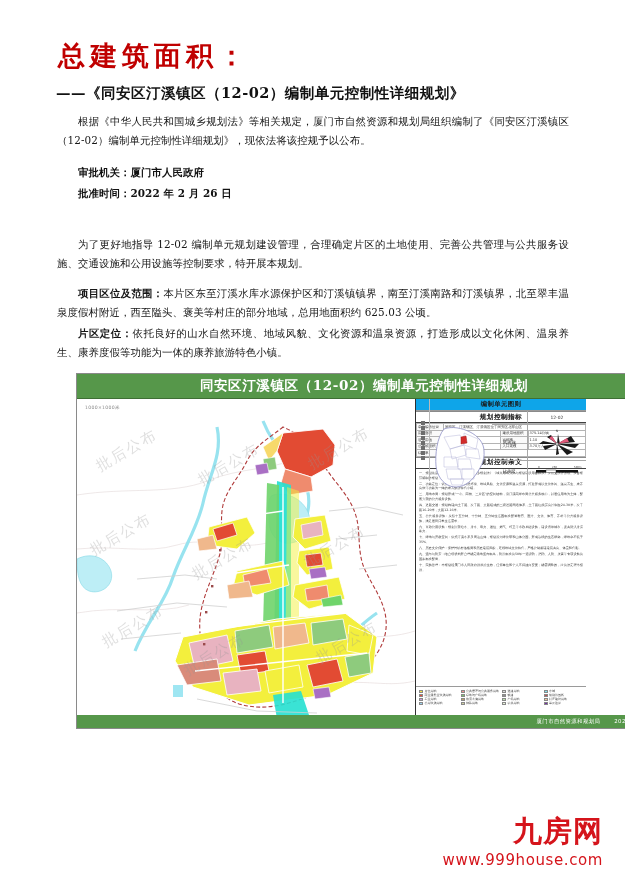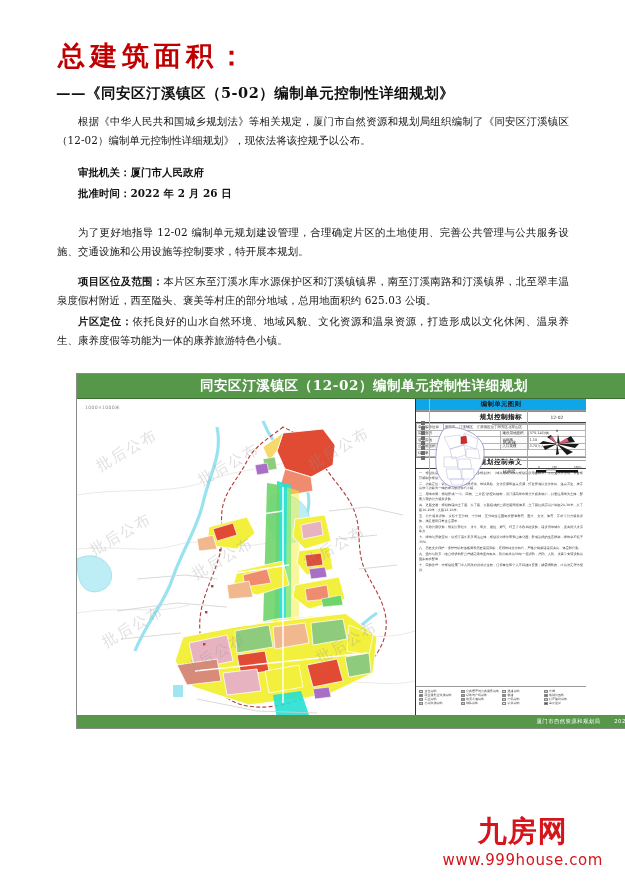--- a/index.html
+++ b/index.html
@@ -41,21 +41,21 @@
     font-family: "DejaVu Serif", "Liberation Serif", serif;
     font-size: 10.4px;
     line-height: 19px;
     color: #161616;
     text-align: justify;
     text-indent: 21px;
     margin-bottom: 2px;
     letter-spacing: 0.1px;
   }
   p.para .lead { font-weight: 700; }
-  .meta-list { margin-top: 12px; margin-bottom: 19px; }
+  .meta-list { margin-top: 12px; margin-bottom: 31px; }
   .meta-line {
     font-family: "DejaVu Serif", "Liberation Serif", serif;
     font-size: 10.4px;
     line-height: 21px;
     color: #111;
     padding-left: 21px;
     font-weight: 700;
     letter-spacing: 0.1px;
   }
   .meta-line .mval { font-weight: 700; }
@@ -226,40 +226,40 @@
     padding-right: 6px; gap: 14px;
   }
   .fig-footer span {
     color: #fff; font-size: 5.4px; letter-spacing: 0.4px;
     font-family: "DejaVu Sans", "Liberation Sans", sans-serif;
   }
 
   
   .brand {
     position: absolute; right: 22px; bottom: 14px;
-    text-align: center;
+    text-align: right;
   }
   .brand-name {
     font-family: "DejaVu Serif", "Liberation Serif", serif;
     font-size: 29px; font-weight: 700; color: #d5141b;
     letter-spacing: 1px; line-height: 1;
   }
   .brand-url {
     font-family: "DejaVu Sans", "Liberation Sans", sans-serif;
     font-size: 15px; color: #d5141b;
     letter-spacing: 0.6px; margin-top: 5px;
   }
 </style>
 </head>
 <body>
 
 <div class="page">
 
   <div class="doc-title">总建筑面积：</div>
-  <div class="doc-subtitle">——《同安区汀溪镇区（5-02）编制单元控制性详细规划》</div>
+  <div class="doc-subtitle">——《同安区汀溪镇区（12-02）编制单元控制性详细规划》</div>
 
   <div class="body-wrap">
     <p class="para">根据《中华人民共和国城乡规划法》等相关规定，厦门市自然资源和规划局组织编制了《同安区汀溪镇区（12-02）编制单元控制性详细规划》，现依法将该控规予以公布。</p>
 
     <div class="meta-list">
       <div class="meta-line">
         <span>审批机关：</span><span class="mval">厦门市人民政府</span>
       </div>
       <div class="meta-line">
         <span>批准时间：</span><span class="mval">2022 年 2 月 26 日</span>

